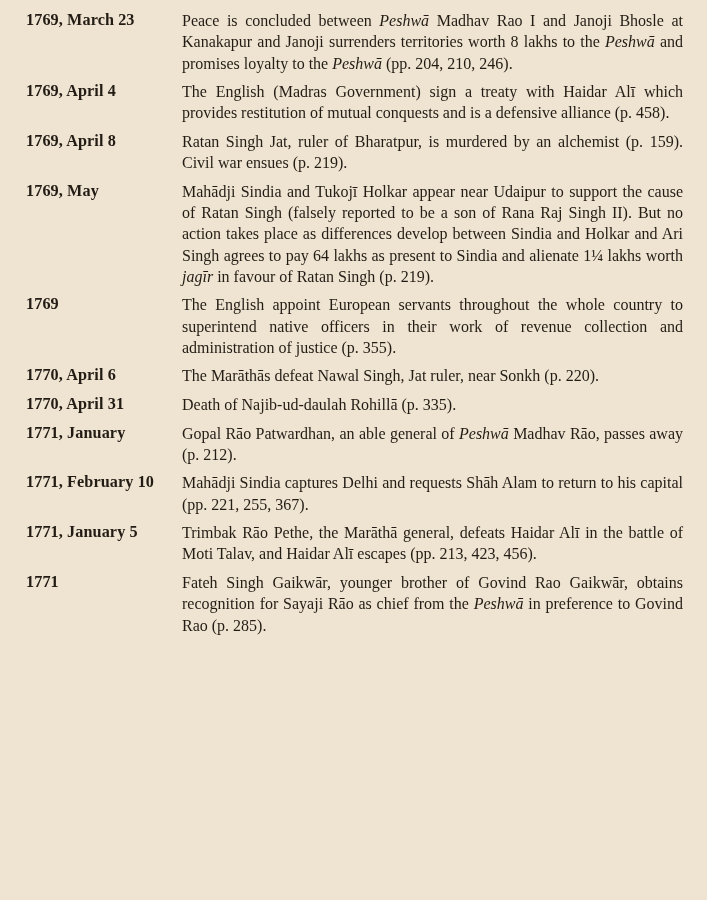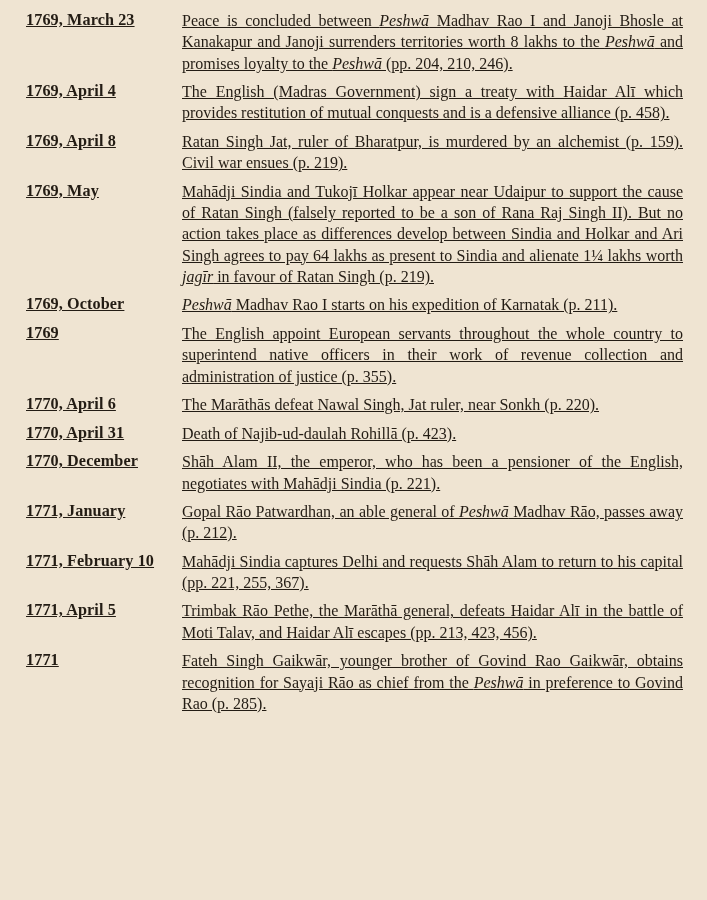--- a/index.html
+++ b/index.html
@@ -13,21 +13,20 @@
     font-family: "Liberation Serif", "DejaVu Serif", serif;
     color: #231c14;
   }
   .page {
     position: relative;
     width: 707px;
     min-height: 900px;
     padding: 6px 0 0 0;
     box-sizing: border-box;
     background: #efe4d2;
-    text-decoration: underline;
   }
   .chron-table {
     width: 100%;
     border-collapse: collapse;
   }
   .chron-table tr {
     vertical-align: top;
   }
   td.date-cell {
     width: 182px;
@@ -76,49 +75,41 @@
         </tr>
         <tr class="entry-row">
           <td class="date-cell">1769, April 8</td>
           <td class="entry-cell">Ratan Singh Jat, ruler of Bharatpur, is murdered by an alchemist (p. 159). Civil war ensues (p. 219).</td>
         </tr>
         <tr class="entry-row">
           <td class="date-cell">1769, May</td>
           <td class="entry-cell">Mahādji Sindia and Tukojī Holkar appear near Udaipur to support the cause of Ratan Singh (falsely reported to be a son of Rana Raj Singh II). But no action takes place as differences develop between Sindia and Holkar and Ari Singh agrees to pay 64 lakhs as present to Sindia and alienate 1¼ lakhs worth <i>jagīr</i> in favour of Ratan Singh (p. 219).</td>
         </tr>
         <tr class="entry-row">
-          <td class="date-cell">1769, October</td>
-          <td class="entry-cell"><i>Peshwā</i> Madhav Rao I starts on his expedition of Karnatak (p. 211).</td>
-        </tr>
-        <tr class="entry-row">
           <td class="date-cell">1769</td>
           <td class="entry-cell">The English appoint European servants throughout the whole country to superintend native officers in their work of revenue collection and administration of justice (p. 355).</td>
         </tr>
         <tr class="entry-row">
           <td class="date-cell">1770, April 6</td>
           <td class="entry-cell">The Marāthās defeat Nawal Singh, Jat ruler, near Sonkh (p. 220).</td>
         </tr>
         <tr class="entry-row">
           <td class="date-cell">1770, April 31</td>
-          <td class="entry-cell">Death of Najib-ud-daulah Rohillā (p. 423).</td>
-        </tr>
-        <tr class="entry-row">
-          <td class="date-cell">1770, December</td>
-          <td class="entry-cell">Shāh Alam II, the emperor, who has been a pensioner of the English, negotiates with Mahādji Sindia (p. 221).</td>
+          <td class="entry-cell">Death of Najib-ud-daulah Rohillā (p. 335).</td>
         </tr>
         <tr class="entry-row">
           <td class="date-cell">1771, January</td>
           <td class="entry-cell">Gopal Rāo Patwardhan, an able general of <i>Peshwā</i> Madhav Rāo, passes away (p. 212).</td>
         </tr>
         <tr class="entry-row">
           <td class="date-cell">1771, February 10</td>
           <td class="entry-cell">Mahādji Sindia captures Delhi and requests Shāh Alam to return to his capital (pp. 221, 255, 367).</td>
         </tr>
         <tr class="entry-row">
-          <td class="date-cell">1771, April 5</td>
+          <td class="date-cell">1771, January 5</td>
           <td class="entry-cell">Trimbak Rāo Pethe, the Marāthā general, defeats Haidar Alī in the battle of Moti Talav, and Haidar Alī escapes (pp. 213, 423, 456).</td>
         </tr>
         <tr class="entry-row">
           <td class="date-cell">1771</td>
           <td class="entry-cell">Fateh Singh Gaikwār, younger brother of Govind Rao Gaikwār, obtains recognition for Sayaji Rāo as chief from the <i>Peshwā</i> in preference to Govind Rao (p. 285).</td>
         </tr>
       </tbody>
   </table>
 </div>
 

